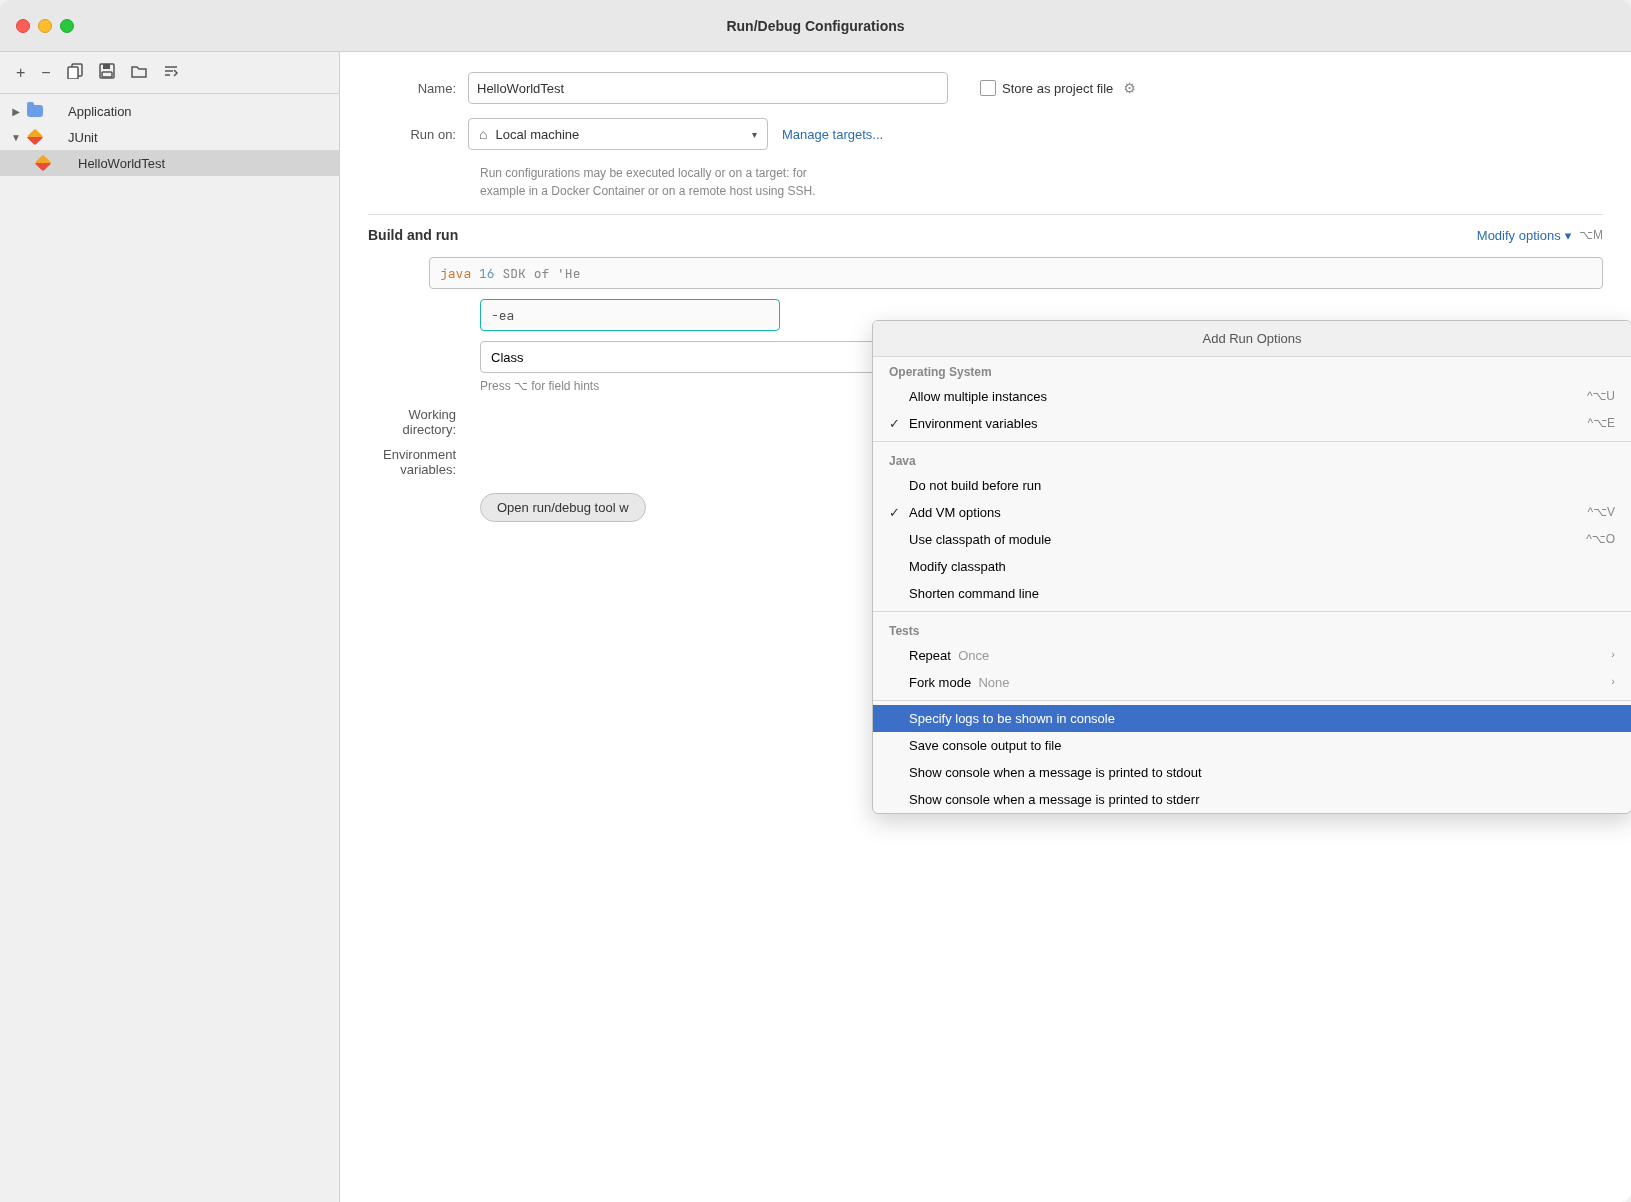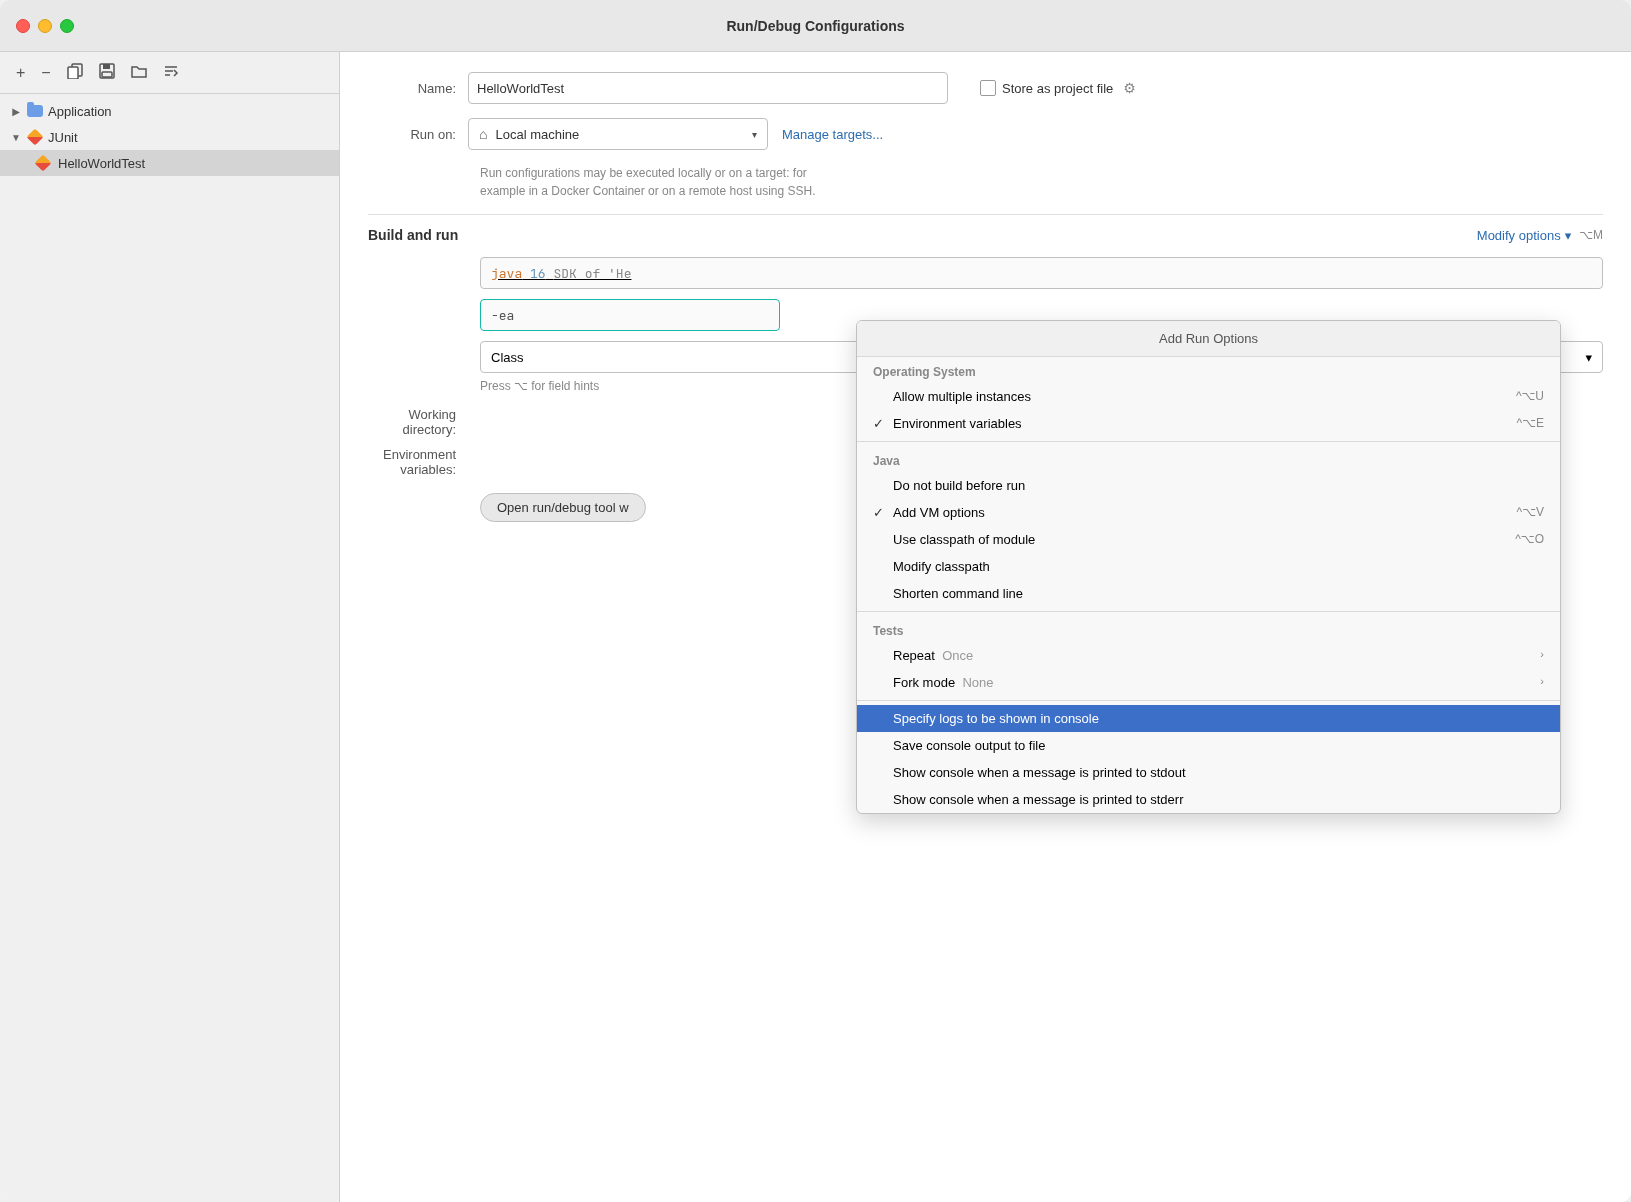--- a/index.html
+++ b/index.html
@@ -142,20 +142,21 @@
     .junit-icon-diamond {
       width: 12px;
       height: 12px;
       background: linear-gradient(135deg, #f5a623 50%, #e74c3c 50%);
       transform: rotate(45deg);
       border-radius: 2px;
     }
     .tree-label {
       font-size: 13px;
       color: #333;
+      margin-left: 20px;
     }
     .tree-item-indent {
       padding-left: 36px;
     }
     
     .right-panel {
       flex: 1;
       background: #ffffff;
       overflow-y: auto;
       padding: 20px 28px;
@@ -342,22 +343,22 @@
       border: 1px solid #c0c0c0;
       border-radius: 20px;
       padding: 6px 16px;
       font-size: 13px;
       cursor: pointer;
       color: #333;
     }
     .dropdown-menu {
       position: absolute;
       top: 268px;
-      left: 516px;
-      width: 705px;
+      left: 532px;
+      width: 760px;
       background: #f8f8f8;
       border: 1px solid #c0c0c0;
       border-radius: 6px;
       box-shadow: 0 8px 24px rgba(0,0,0,0.18);
       z-index: 20;
       overflow: hidden;
     }
     .dropdown-header {
       text-align: center;
       padding: 10px 16px;
@@ -535,21 +536,21 @@
       <div class="section-header">
         <span class="section-title">Build and run</span>
         <div class="modify-options-btn">
           <span>Modify options</span>
           <span>▾</span>
           <span class="modify-options-shortcut">⌥M</span>
         </div>
       </div>
 
       
-      <div style="margin-left:112px; margin-bottom:10px;text-decoration:underline;">
+      <div style="margin-left:61px; margin-bottom:10px;">
         <div class="code-field">
           <span><span class="keyword">java</span>&nbsp;<span class="number">16</span>&nbsp;<span style="color:#888;">SDK of 'He</span></span>
         </div>
       </div>
 
       
       <div class="ea-field">
         <input class="ea-input" type="text" value="-ea" style="">
       </div>
 

